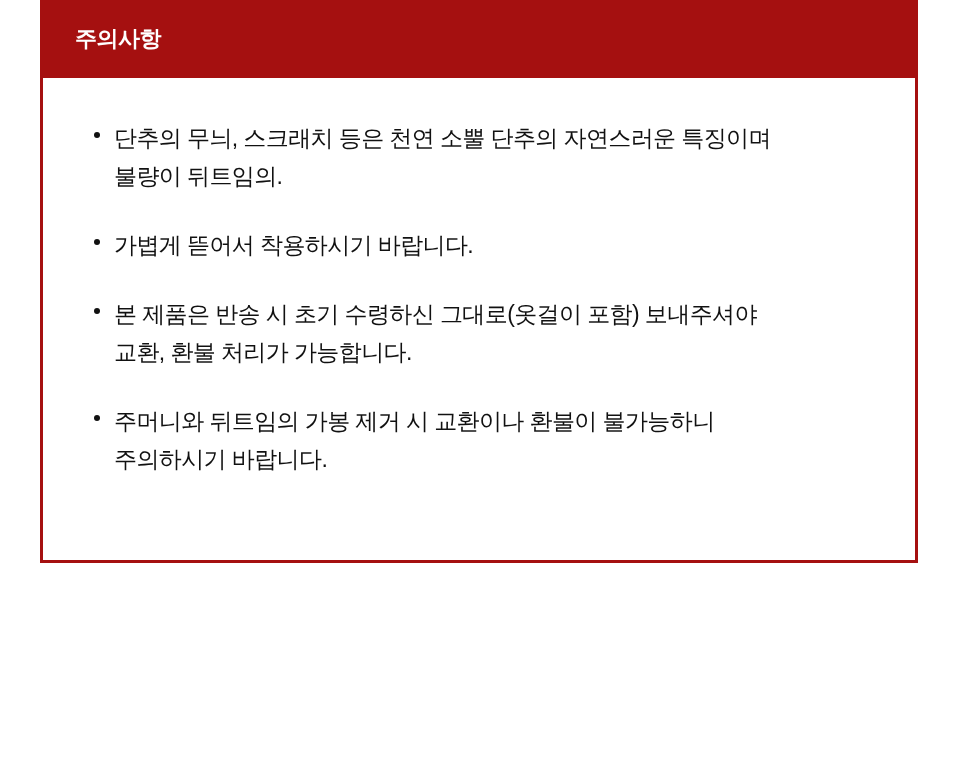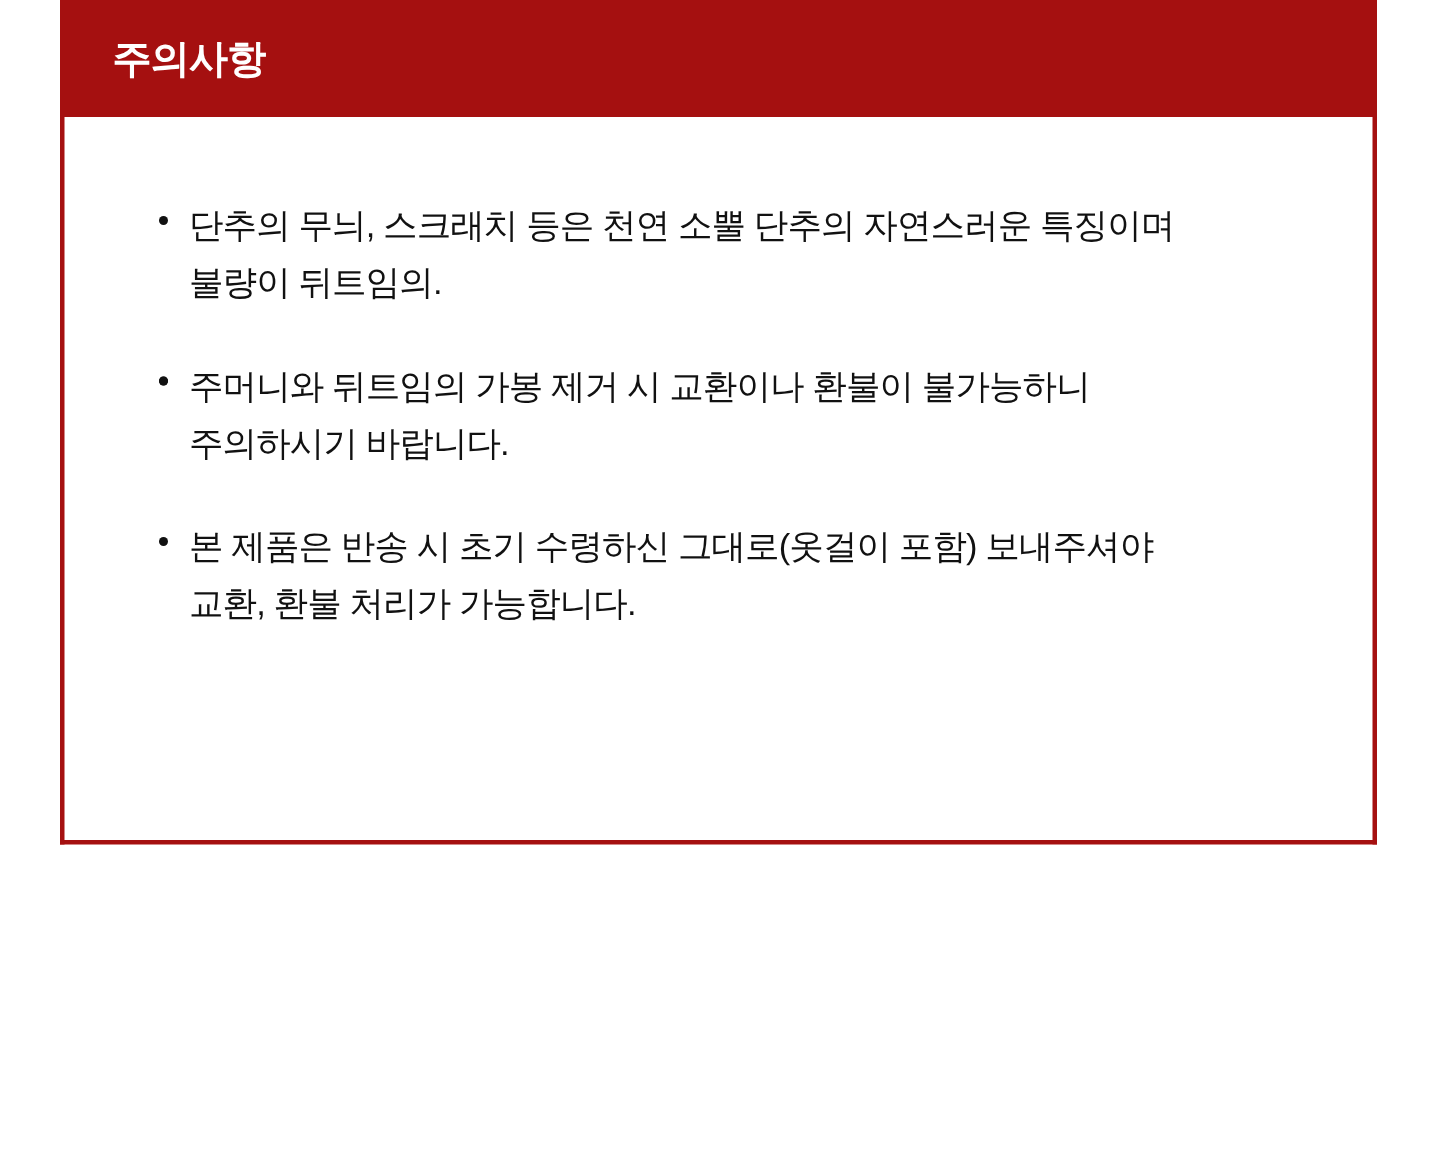--- a/index.html
+++ b/index.html
@@ -27,42 +27,42 @@
     box-sizing: border-box;
     width: 878px;
     height: 78px;
     background: #a51010;
     display: flex;
     align-items: center;
     padding-left: 35px;
   }
   .notice-title {
     color: #ffffff;
-    font-size: 26px;
+    font-size: 22px;
     font-weight: bold;
     letter-spacing: -0.5px;
     line-height: 1;
     white-space: nowrap;
   }
 
   
   .notice-body {
     box-sizing: border-box;
     width: 878px;
     min-height: 485px;
     background: #ffffff;
     border-left: 3px solid #a51010;
     border-right: 3px solid #a51010;
     border-bottom: 3px solid #a51010;
     padding: 37px 22px 42px 46px;
   }
 
   .notice-list {
     list-style: none;
-    margin: 16px;
+    margin: 4px;
     padding: 0;
   }
 
   .notice-item {
     position: relative;
     padding-left: 21px;
     margin-bottom: 31px;
   }
   .notice-item:last-child {
     margin-bottom: 0;
@@ -101,30 +101,31 @@
     <ul class="notice-list">
 
       <li class="notice-item">
         <span class="bullet-dot"></span>
         <span class="notice-line">단추의 무늬, 스크래치 등은 천연 소뿔 단추의 자연스러운 특징이며</span>
         <span class="notice-line">불량이 뒤트임의.</span>
       </li>
 
       <li class="notice-item">
         <span class="bullet-dot"></span>
+        <span class="notice-line">가볍게 뜯어서 착용하시기 바랍니다.</span>
+      </li>
+
+      <li class="notice-item">
+        <span class="bullet-dot"></span>
+        <span class="notice-line">본 제품은 반송 시 초기 수령하신 그대로(옷걸이 포함) 보내주셔야</span>
+        <span class="notice-line">교환, 환불 처리가 가능합니다.</span>
       </li>
 
       <li class="notice-item">
         <span class="bullet-dot"></span>
         <span class="notice-line">주머니와 뒤트임의 가봉 제거 시 교환이나 환불이 불가능하니</span>
         <span class="notice-line">주의하시기 바랍니다.</span>
       </li>
 
-      <li class="notice-item">
-        <span class="bullet-dot"></span>
-        <span class="notice-line">본 제품은 반송 시 초기 수령하신 그대로(옷걸이 포함) 보내주셔야</span>
-        <span class="notice-line">교환, 환불 처리가 가능합니다.</span>
-      </li>
-
     </ul>
   </div>
 
 </div>
 
 </body></html>

